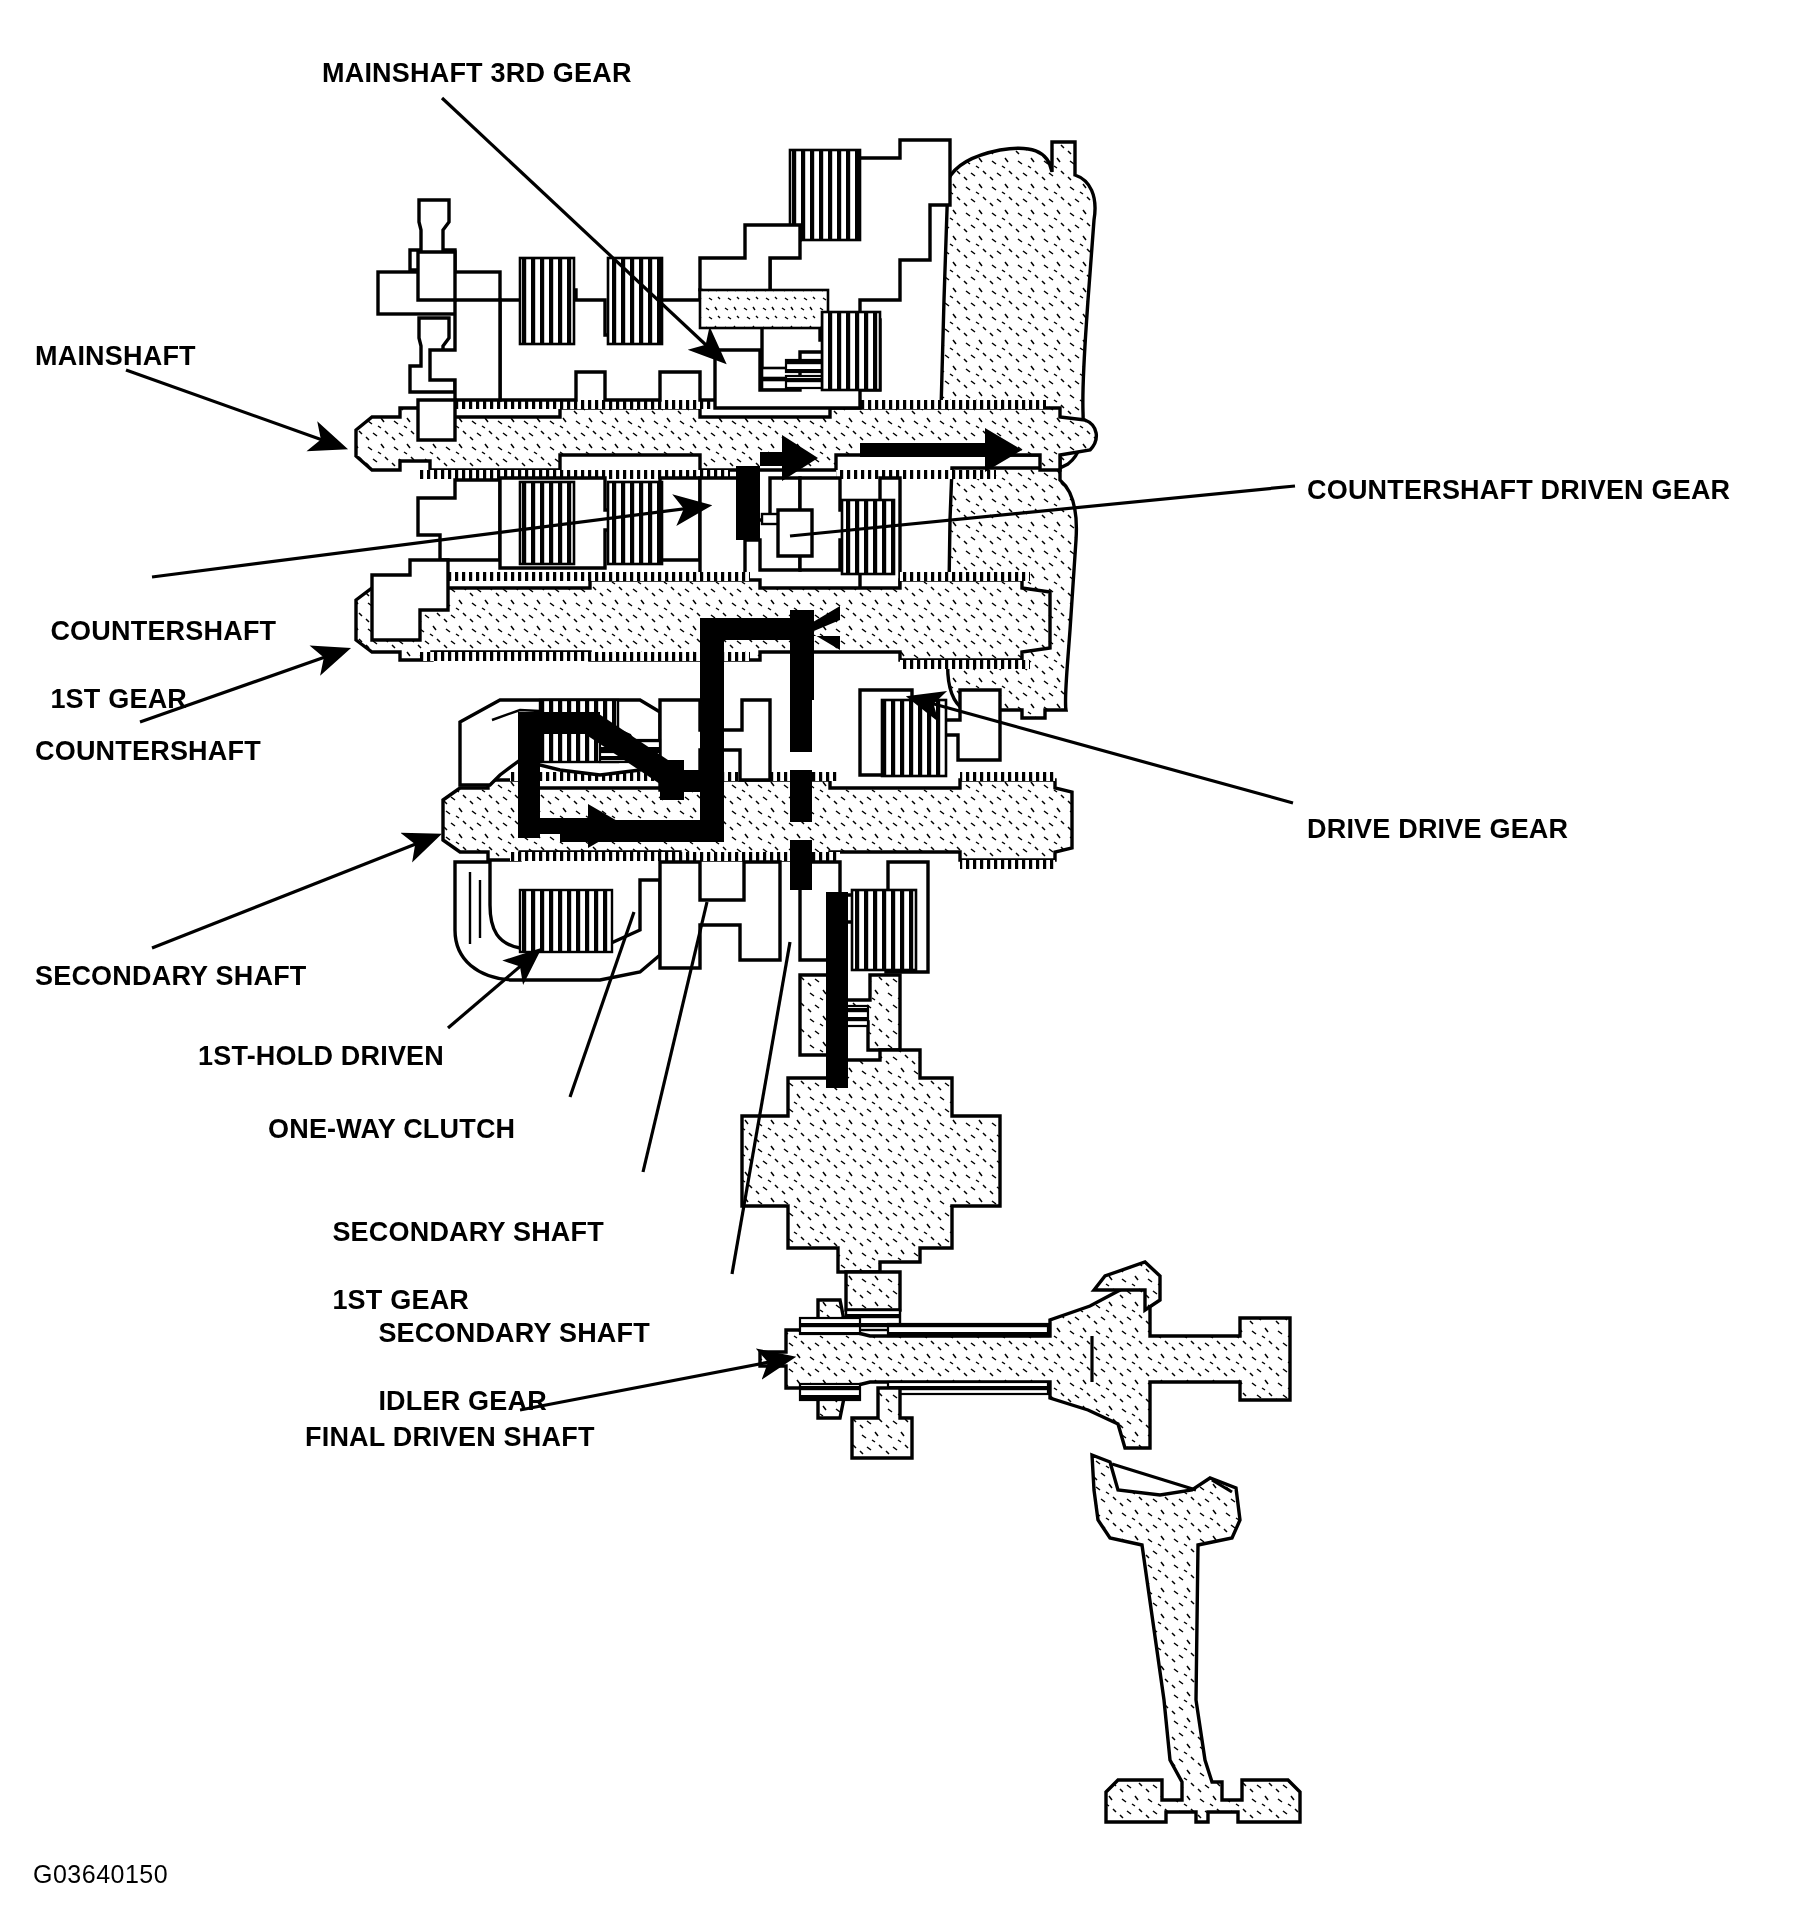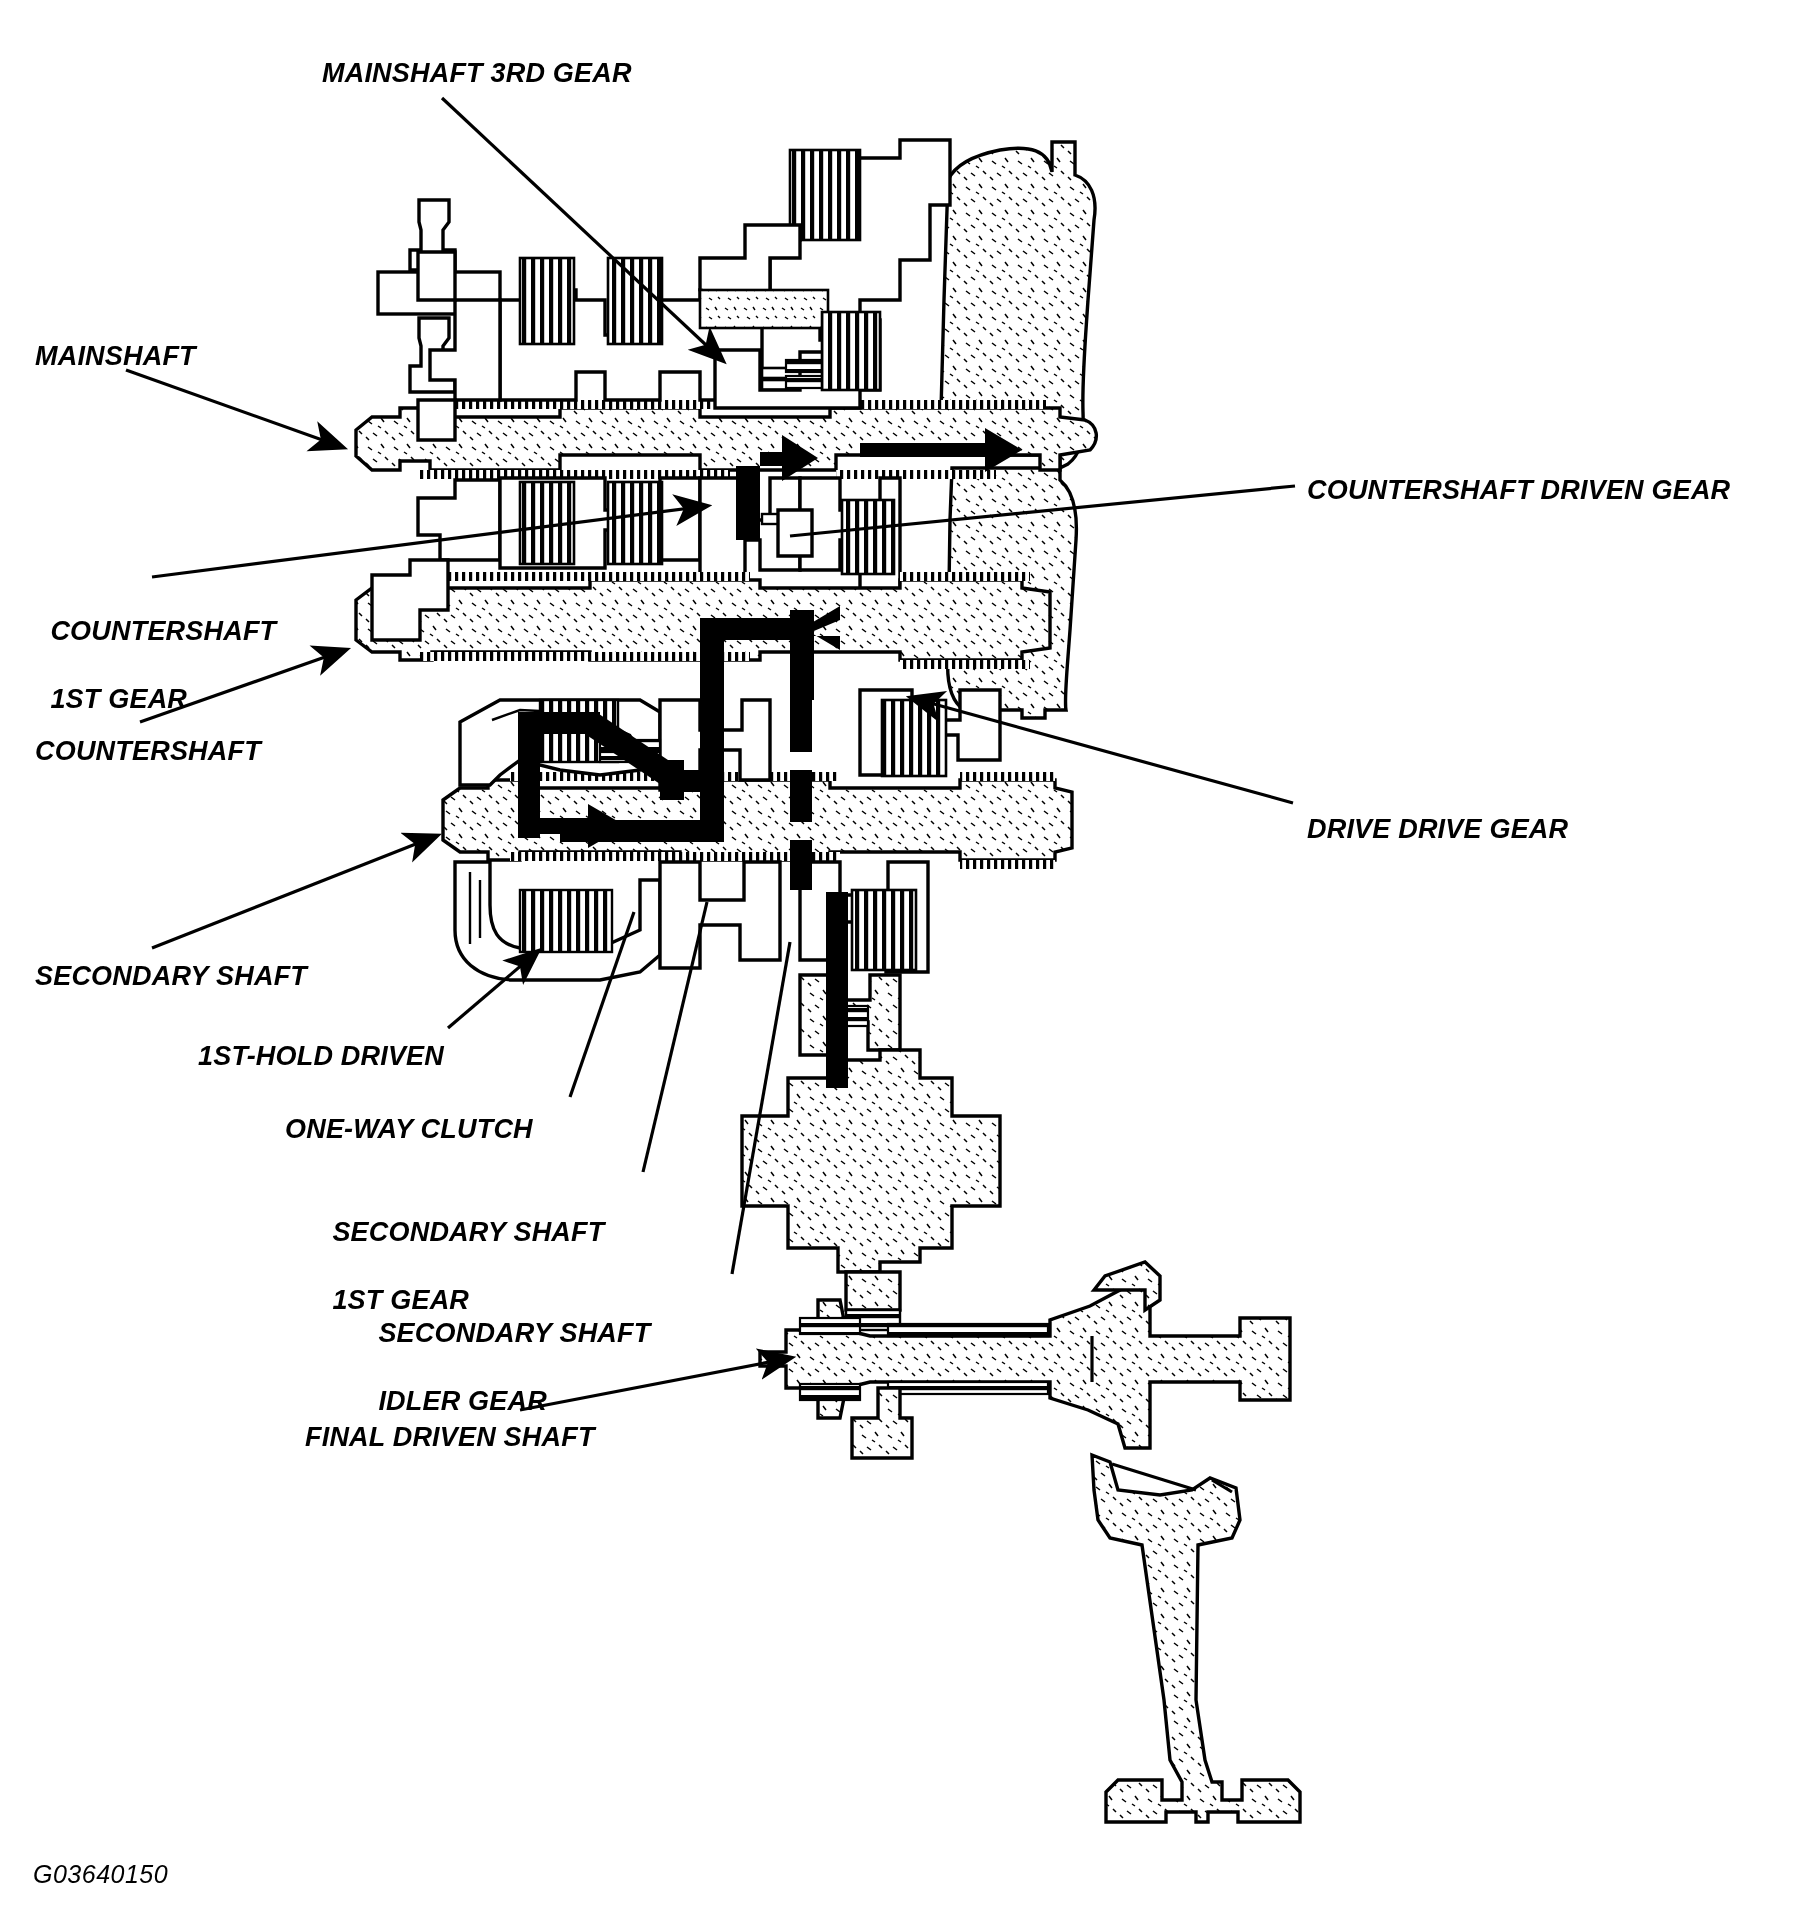--- a/index.html
+++ b/index.html
@@ -2,21 +2,21 @@
 <html><head>
 <meta charset="utf-8">
 <title>Automatic Transmission Power Flow Diagram</title>
 <style>
   html,body{margin:0;padding:0;background:#ffffff;}
   body{
     width:1803px;height:1913px;position:relative;overflow:hidden;
     font-family:"Liberation Sans", sans-serif;
     -webkit-font-smoothing:none;
   }
-  #stage{position:absolute;left:0;top:0;width:1637px;height:1913px;font-style:italic;}
+  #stage{position:absolute;left:0;top:0;width:1637px;height:1913px;}
   .lbl{
     position:absolute;
     font-family:"Liberation Sans", sans-serif;
     font-weight:bold;
     font-size:27px;
     line-height:34px;
     letter-spacing:0.2px;
     color:#000;
     white-space:pre;
     user-select:none;
@@ -343,21 +343,21 @@
   <span>COUNTERSHAFT</span><br>
   <span>1ST GEAR</span>
 </div>
 
 <div class="lbl" style="left:35px; top:734px;">COUNTERSHAFT</div>
 
 <div class="lbl" style="left:35px; top:959px;">SECONDARY SHAFT</div>
 
 <div class="lbl" style="left:198px; top:1039px;">1ST-HOLD DRIVEN</div>
 
-<div class="lbl" style="left:285px; top:1112px;">ONE-WAY CLUTCH</div>
+<div class="lbl" style="left:268px; top:1112px;">ONE-WAY CLUTCH</div>
 
 <div class="lbl" style="left:317px; top:1181px;">
   <span>SECONDARY SHAFT</span><br>
   <span>1ST GEAR</span>
 </div>
 
 <div class="lbl" style="left:363px; top:1282px;">
   <span>SECONDARY SHAFT</span><br>
   <span>IDLER GEAR</span>
 </div>

